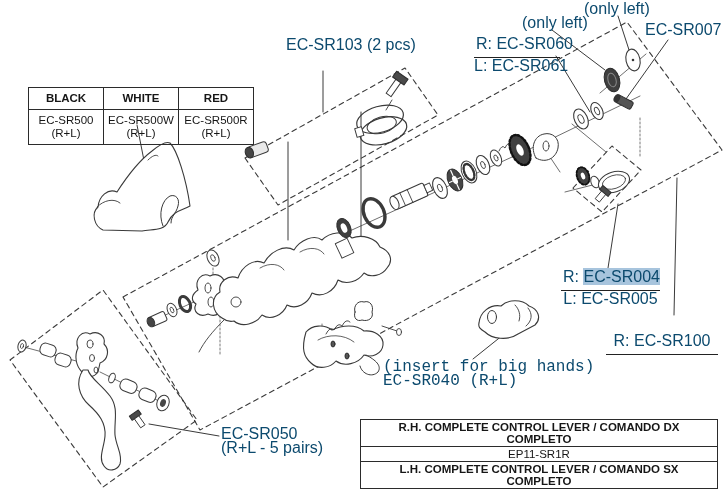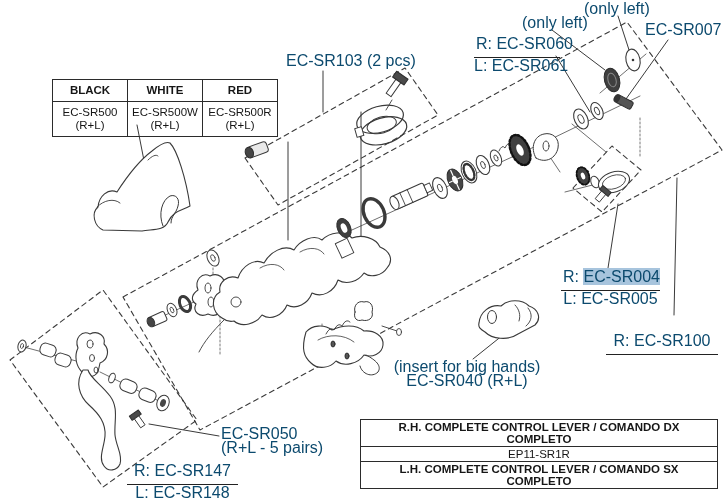--- a/index.html
+++ b/index.html
@@ -3,24 +3,24 @@
 <meta charset="utf-8">
 <style>
   html,body{margin:0;padding:0;background:#fff;}
   #stage{position:relative;width:725px;height:502px;background:#fff;overflow:hidden;
          font-family:"Liberation Sans",sans-serif;color:#161616;}
   #drawing{position:absolute;left:0;top:0;width:725px;height:502px;}
   .lbl{position:absolute;font-size:16px;line-height:14px;white-space:nowrap;color:#0c4a6e;}
   .pair{text-align:center;}
   .pair .top{display:block;border-bottom:1.2px solid #222;padding:0 2px 6px;}
   .pair .bot{display:block;padding-top:1px;}
-  .ctr{text-align:center;}
+  .ctr{text-align:left;font-family:Liberation Mono, monospace;}
   .hl{background:#a7c4dd;text-align:center;}
   
-  #colorTable{position:absolute;left:28px;top:79px;border-collapse:collapse;margin-left:24px;}
+  #colorTable{position:absolute;left:28px;top:87px;border-collapse:collapse;}
   #colorTable th,#colorTable td{border:1.3px solid #2b2b2b;text-align:center;vertical-align:middle;
       font-size:11.5px;line-height:13px;padding:2px 4px;}
   #colorTable th{font-weight:bold;height:17px;width:66px;}
   #colorTable td{height:30px;}
   
   #sumTable{position:absolute;left:360px;top:419px;width:358px;border-collapse:collapse;}
   #sumTable td{border:1.3px solid #2b2b2b;text-align:center;font-size:11.5px;line-height:12px;padding:1px 18px;}
   #sumTable td.hdr{font-weight:bold;}
 </style>
 </head>
@@ -292,45 +292,41 @@
 
   <div class="lbl" style="left:584px;top:2px;">(only left)</div>
   <div class="lbl" style="left:522px;top:16px;">(only left)</div>
   <div class="lbl" style="left:645px;top:23px;">EC-SR007</div>
 
   <div class="lbl pair" style="left:474px;top:37px;width:86px;">
     <span class="top">R: EC-SR060</span>
     <span class="bot">L: EC-SR061</span>
   </div>
 
-  <div class="lbl" style="left:286px;top:54px;">EC-SR103 (2 pcs)</div>
+  <div class="lbl" style="left:286px;top:38px;">EC-SR103 (2 pcs)</div>
 
   <div class="lbl pair" style="left:561px;top:270px;width:99px;">
     <span class="top"><span>R: </span><span class="hl">EC-SR004</span></span>
     <span class="bot">L: EC-SR005</span>
   </div>
 
   <div class="lbl pair" style="left:606px;top:334px;width:112px;">
     <span class="top">R: EC-SR100</span>
   </div>
 
   <div class="lbl ctr" style="left:383px;top:360px;width:168px;">
     <span>(insert for big hands)</span><br>
     <span>EC-SR040 (R+L)</span>
   </div>
 
   <div class="lbl" style="left:221px;top:427px;">
     <span>EC-SR050</span><br>
     <span>(R+L - 5 pairs)</span>
   </div>
 
-  <div class="lbl pair" style="left:127px;top:464px;width:111px;">
-    <span class="top">R: EC-SR147</span>
-    <span class="bot">L: EC-SR148</span>
-  </div>
 
   <table id="sumTable">
     <tbody>
         <tr>
           <td class="hdr">R.H. COMPLETE CONTROL LEVER / COMANDO DX COMPLETO</td>
         </tr>
     <tr>
           <td>EP11-SR1R</td>
         </tr>
     <tr>

